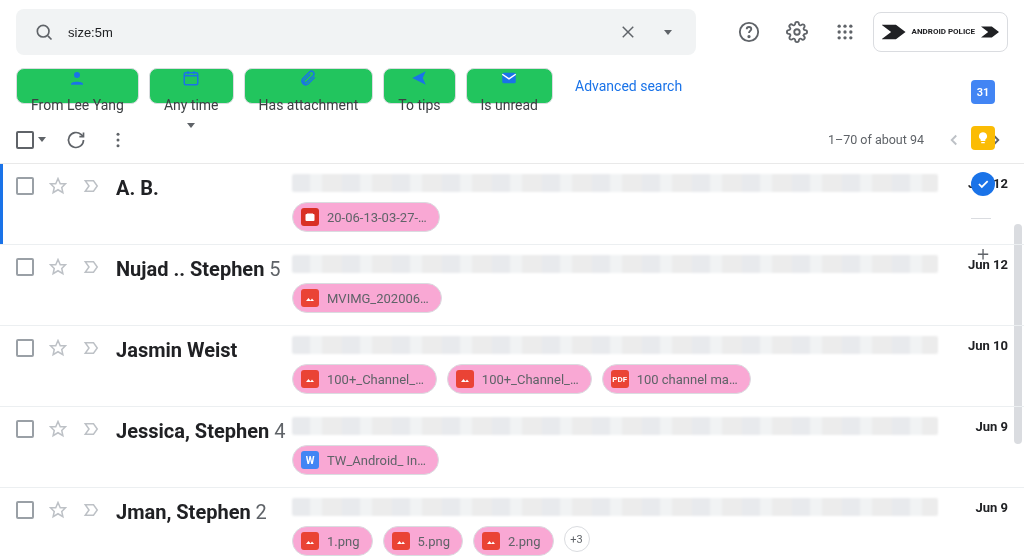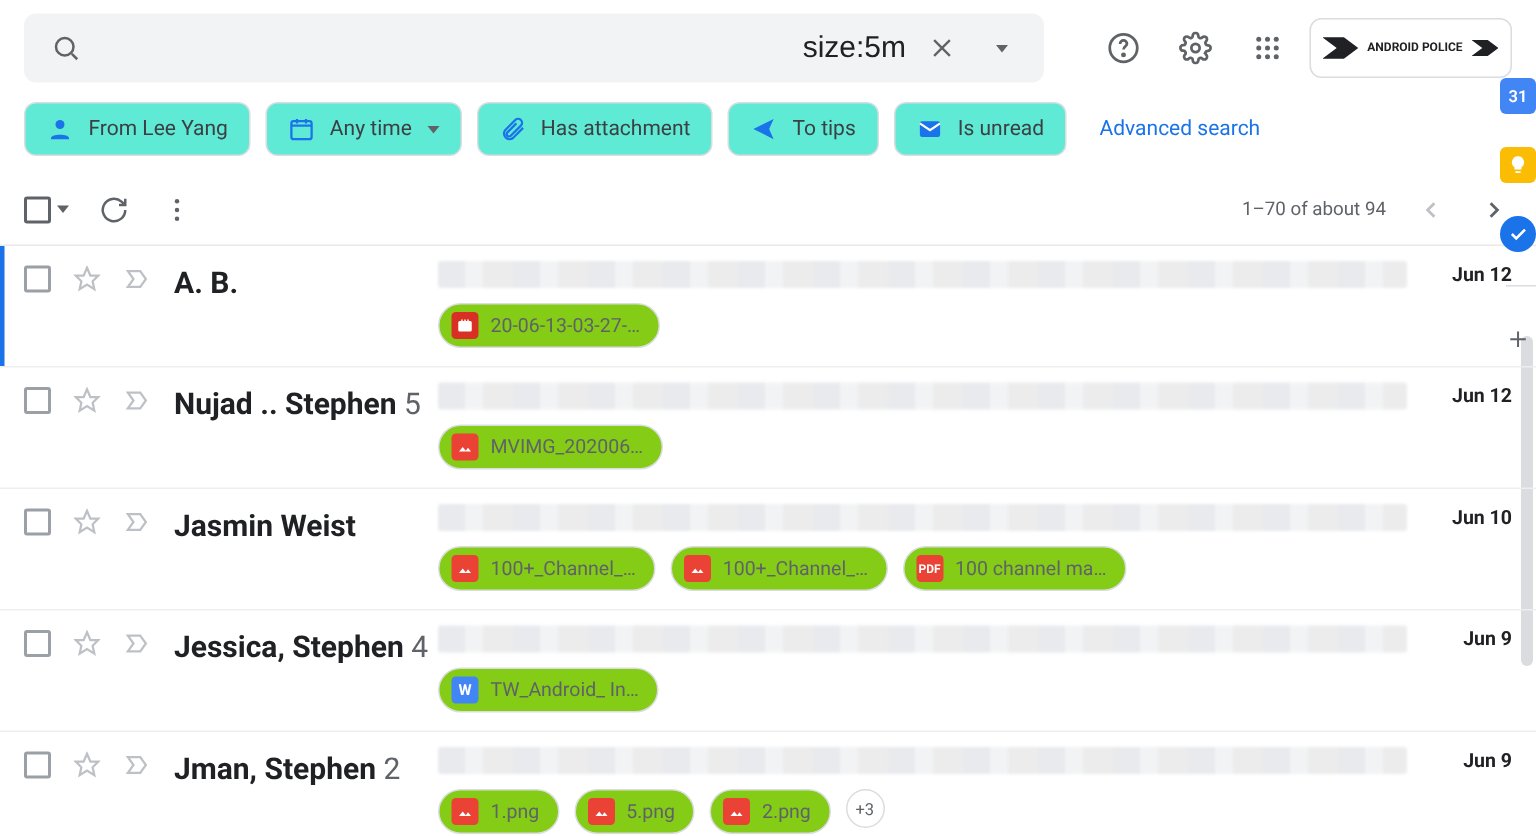--- a/index.html
+++ b/index.html
@@ -36,25 +36,24 @@
     align-items: center;
     justify-content: center;
     color: #5f6368;
     cursor: pointer;
     border-radius: 50%;
   }
   .search-input {
     flex: 1;
     border: none;
     background: transparent;
-    font-size: 20px;
+    font-size: 13px;
     color: #202124;
     outline: none;
     padding: 0 4px;
-    text-align: right;
   }
   .header-right {
     margin-left: auto;
     display: flex;
     align-items: center;
     gap: 8px;
   }
   .hdr-icon {
     width: 40px;
     height: 40px;
@@ -90,21 +89,22 @@
     border: 1px solid #dadce0;
     border-radius: 8px;
     height: 36px;
     padding: 0 14px;
     display: flex;
     align-items: center;
     gap: 10px;
     color: #3c4043;
     font-size: 14px;
     cursor: pointer;
-    background: #5eead4;
+    background: #22c55e;
+    flex-direction: column;
   }
   .chip .chip-icon { width:18px; height:18px; display:flex; align-items:center; justify-content:center;}
   .adv-link {
     color: #1a73e8;
     font-size: 14px;
     padding: 0 12px;
     cursor: pointer;
   }
   .toolbar {
     display: flex;
@@ -189,21 +189,21 @@
     border: 1px solid #dadce0;
     border-radius: 16px;
     height: 30px;
     padding: 0 12px 0 8px;
     display:flex;
     align-items:center;
     gap:8px;
     font-size: 13px;
     color:#5f6368;
     cursor:pointer;
-    background:#84cc16;
+    background:#f9a8d4;
   }
   .att-icon {
     width:18px; height:18px;
     border-radius:3px;
     display:flex; align-items:center; justify-content:center;
     color:#fff;
   }
   .att-video { background:#d93025; }
   .att-image { background:#ea4335; }
   .att-pdf   { background:#ea4335; }
@@ -233,26 +233,26 @@
     width:8px; background:#dadce0; border-radius:4px;
     position:absolute;
     right:2px;
     top:60px;
     height:220px;
   }
   .sidepanel {
     width: 54px;
     display:flex;
     flex-direction:column;
-    align-items:flex-end;
+    align-items:flex-start;
     gap:22px;
     padding-top: 4px;
     position: absolute;
     right: 0;
-    top: 48px;
+    top: 76px;
     bottom: 0;
     border-left: 1px solid transparent;
   }
   .sp-icon {
     width:24px; height:24px;
     border-radius:4px;
     display:flex; align-items:center; justify-content:center;
     cursor:pointer;
     font-size:11px;
     color:#fff;

